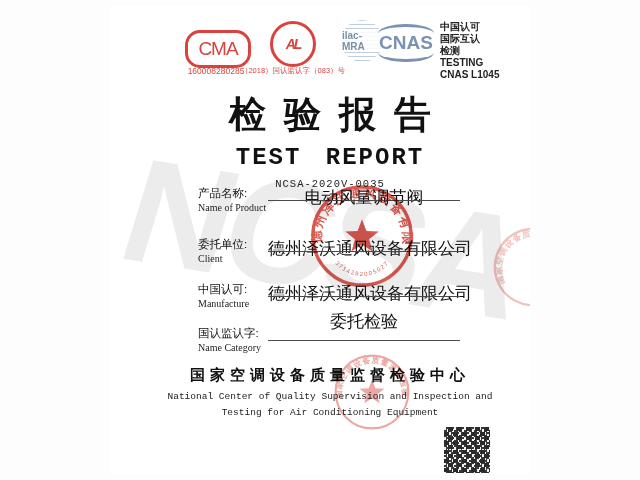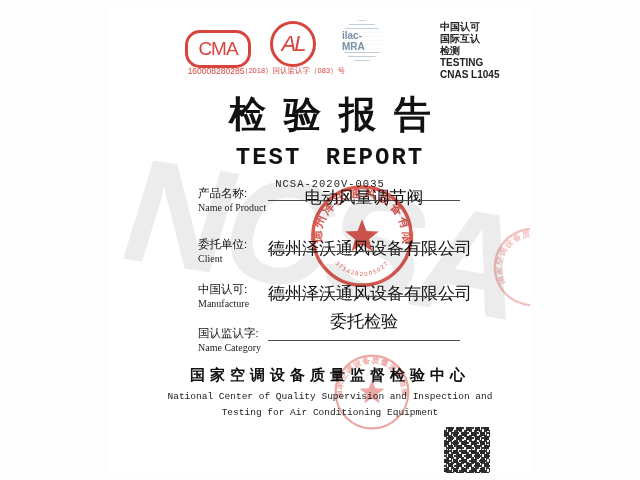--- a/index.html
+++ b/index.html
@@ -13,21 +13,21 @@
              z-index:0;white-space:nowrap;user-select:none;}
 
   
   .logos{position:absolute;left:0;top:0;width:420px;height:80px;z-index:1;}
   .cma-box{position:absolute;left:75px;top:24px;width:60px;height:32px;border:3px solid #d8433d;
            border-radius:15px;display:flex;align-items:center;justify-content:center;}
   .cma-text{color:#d8433d;font-weight:normal;font-size:19px;letter-spacing:-1px;}
   .cma-num{position:absolute;left:60px;top:60px;width:92px;text-align:center;color:#d8433d;font-size:8.5px;}
   .cal-circle{position:absolute;left:160px;top:15px;width:40px;height:40px;border:3.5px solid #d8433d;
               border-radius:50%;display:flex;align-items:center;justify-content:center;}
-  .cal-text{color:#d8433d;font-weight:normal;font-size:22px;font-style:italic;letter-spacing:-2px;}
+  .cal-text{color:#d8433d;font-weight:bold;font-size:14px;font-style:italic;letter-spacing:-2px;}
   .cal-cap{position:absolute;left:128px;top:60px;width:110px;text-align:center;color:#d8433d;font-size:7.5px;}
   .ilac-circle{position:absolute;left:231px;top:14px;width:42px;height:42px;border-radius:50%;
       background:repeating-linear-gradient(180deg, rgba(140,165,190,.55) 0 1px, transparent 1px 4px);
       display:flex;align-items:center;justify-content:center;}
   .ilac-text{color:#7a8fa8;font-weight:bold;font-size:10px;background:rgba(255,255,255,.85);padding:0 1px;}
   .cnas-box{position:absolute;left:268px;top:20px;width:56px;height:34px;display:flex;align-items:center;justify-content:center;}
   .cnas-arc{position:absolute;left:0;top:-2px;width:56px;height:16px;border-top:3px solid #7b92b4;border-radius:50%;}
   .cnas-arc.bottom{top:auto;bottom:-2px;border-top:none;border-bottom:3px solid #7b92b4;}
   .cnas-text{color:#7b92b4;font-weight:bold;font-size:19px;letter-spacing:0px;}
   .accred{position:absolute;left:330px;top:15px;font-size:10px;font-weight:bold;line-height:12px;color:#222;}
@@ -76,20 +76,25 @@
 
       <div class="cal-circle">
         <span class="cal-text">AL</span>
       </div>
       <div class="cal-cap">（2018）国认监认字（083）号</div>
 
       <div class="ilac-circle">
         <span class="ilac-text">ilac-MRA</span>
       </div>
 
+      <div class="cnas-box">
+        <span class="cnas-arc"></span>
+        <span class="cnas-text">CNAS</span>
+        <span class="cnas-arc bottom"></span>
+      </div>
 
       <div class="accred">
         <div>中国认可</div>
         <div>国际互认</div>
         <div>检测</div>
         <div>TESTING</div>
         <div>CNAS L1045</div>
       </div>
     </div>
 

